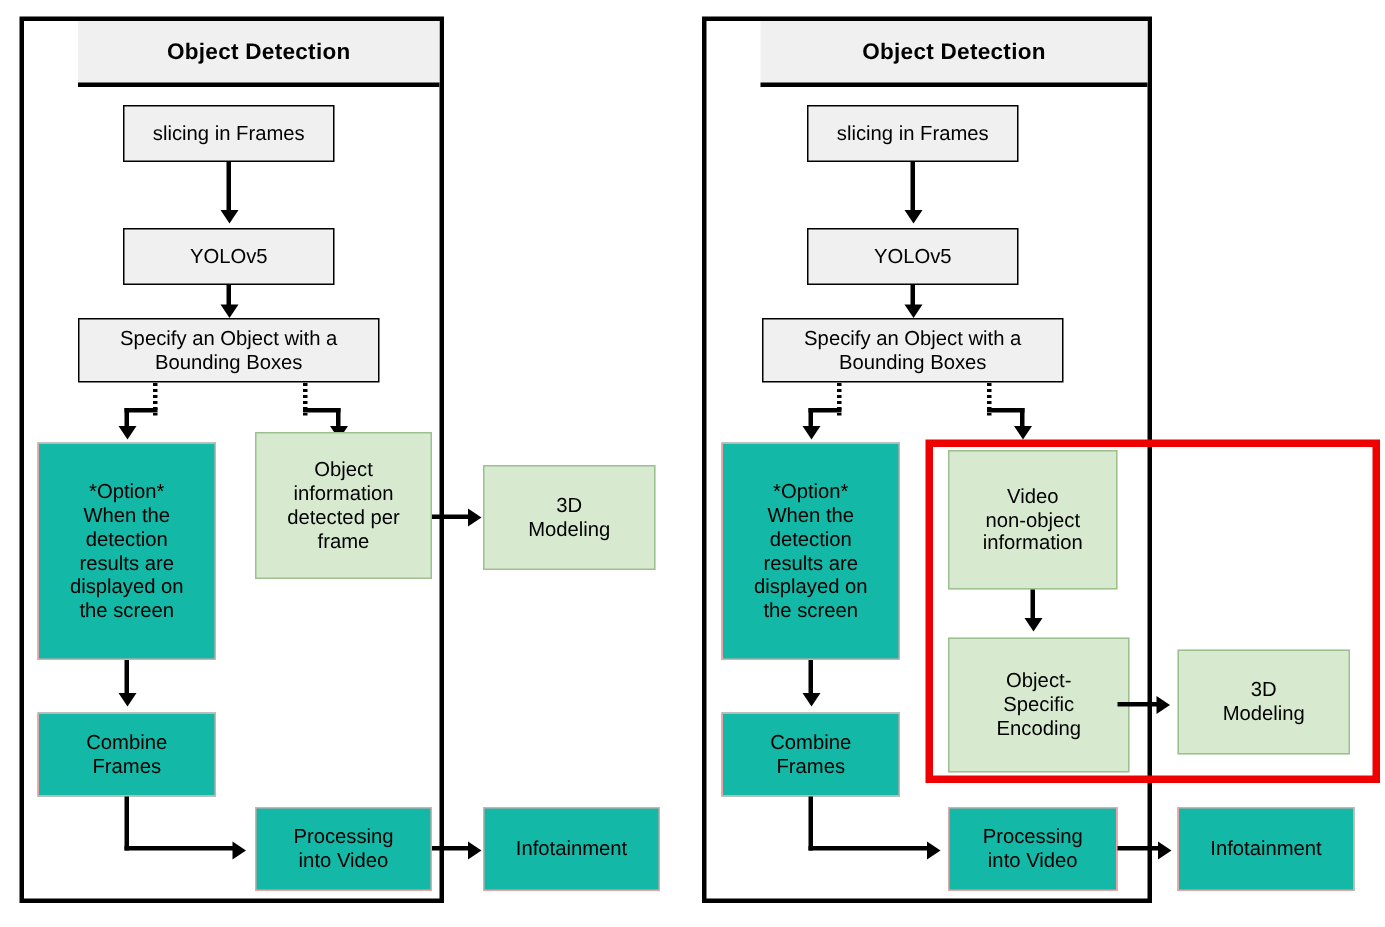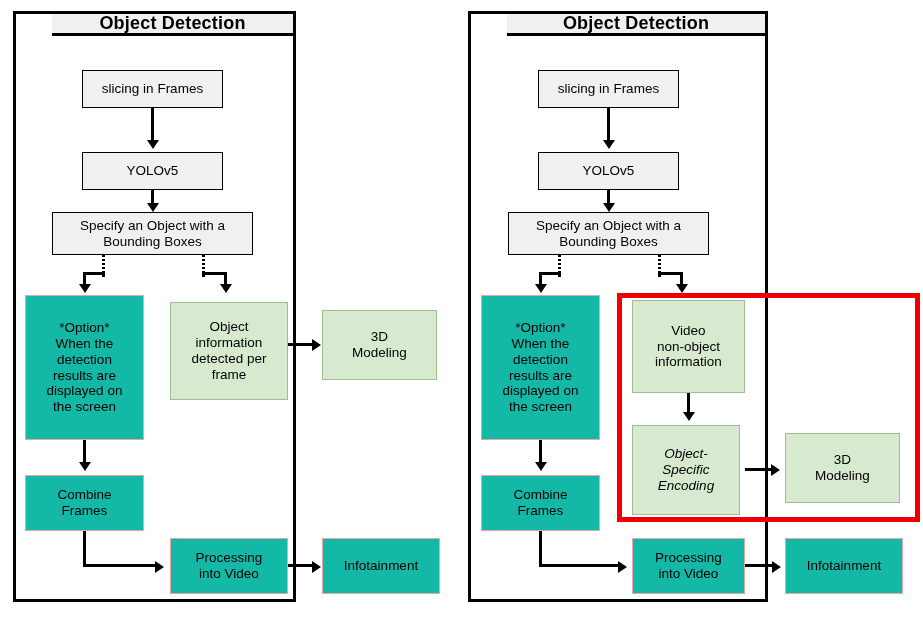--- a/index.html
+++ b/index.html
@@ -2,24 +2,24 @@
 <html><head>
 <meta charset="utf-8">
 <style>
   html,body{margin:0;padding:0;background:#ffffff;}
   body{width:923px;height:618px;position:relative;overflow:hidden;
        font-family:"Liberation Sans","DejaVu Sans",sans-serif;color:#000;}
   #stage{position:absolute;left:0;top:0;width:923px;height:618px;}
 
   
   .panel{position:absolute;border:3px solid #000;background:#ffffff;box-sizing:border-box;}
-  .panel-title{position:absolute;left:0;top:0;right:0;height:22px;
+  .panel-title{position:absolute;left:0;top:0;right:0;height:44px;
                background:#f0f0f0;border-bottom:3px solid #000;box-sizing:border-box;
                display:flex;align-items:center;justify-content:center;
-               font-size:18px;font-weight:bold;letter-spacing:.2px;margin-left:36px;}
+               font-size:15px;font-weight:bold;letter-spacing:.2px;margin-left:36px;}
 
   
   .node{position:absolute;box-sizing:border-box;display:flex;align-items:center;
         justify-content:center;text-align:center;font-size:13.5px;line-height:1.18;
         padding:2px 3px;white-space:pre-line;}
   .node.grey{background:#f0f0f0;border:1.6px solid #000;}
   .node.pink{background:#14b8a6;border:1px solid #e8a6a6;}
   .node.green{background:#d7ead0;border:1px solid #9cc08f;}
 
   
@@ -70,21 +70,21 @@
   <div class="vline" style="left:224px;top:272px;height:15px;"></div>
   <div class="arrow-d" style="left:219.5px;top:284px;"></div>
 
   <div class="node pink" style="left:25px;top:295px;width:119px;height:145px;">*Option*
 When the
 detection
 results are
 displayed on
 the screen</div>
 
-  <div class="node green" style="left:170px;top:302px;width:118px;height:98px;">Object
+  <div class="node green" style="left:170px;top:288px;width:118px;height:98px;">Object
 information
 detected per
 frame</div>
 
   <div class="hline" style="left:288px;top:343px;width:26px;"></div>
   <div class="arrow-r" style="left:312px;top:338.5px;"></div>
 
   <div class="node green" style="left:322px;top:310px;width:115px;height:70px;">3D
 Modeling</div>
 
@@ -142,21 +142,21 @@
 
   <div class="redbox" style="left:617px;top:293px;width:303px;height:229px;"></div>
 
   <div class="node green" style="left:632px;top:300px;width:113px;height:93px;">Video
 non-object
 information</div>
 
   <div class="vline" style="left:687px;top:393px;height:22px;"></div>
   <div class="arrow-d" style="left:682.5px;top:412px;"></div>
 
-  <div class="node green" style="left:632px;top:425px;width:108px;height:90px;font-style:italic;">Object-
+  <div class="node green" style="left:632px;top:425px;width:121px;height:90px;">Object-
 Specific
 Encoding</div>
 
   <div class="hline" style="left:745px;top:468px;width:28px;"></div>
   <div class="arrow-r" style="left:771px;top:463.5px;"></div>
 
   <div class="node green" style="left:785px;top:433px;width:115px;height:70px;">3D
 Modeling</div>
 
   <div class="vline" style="left:539px;top:440px;height:24px;"></div>

